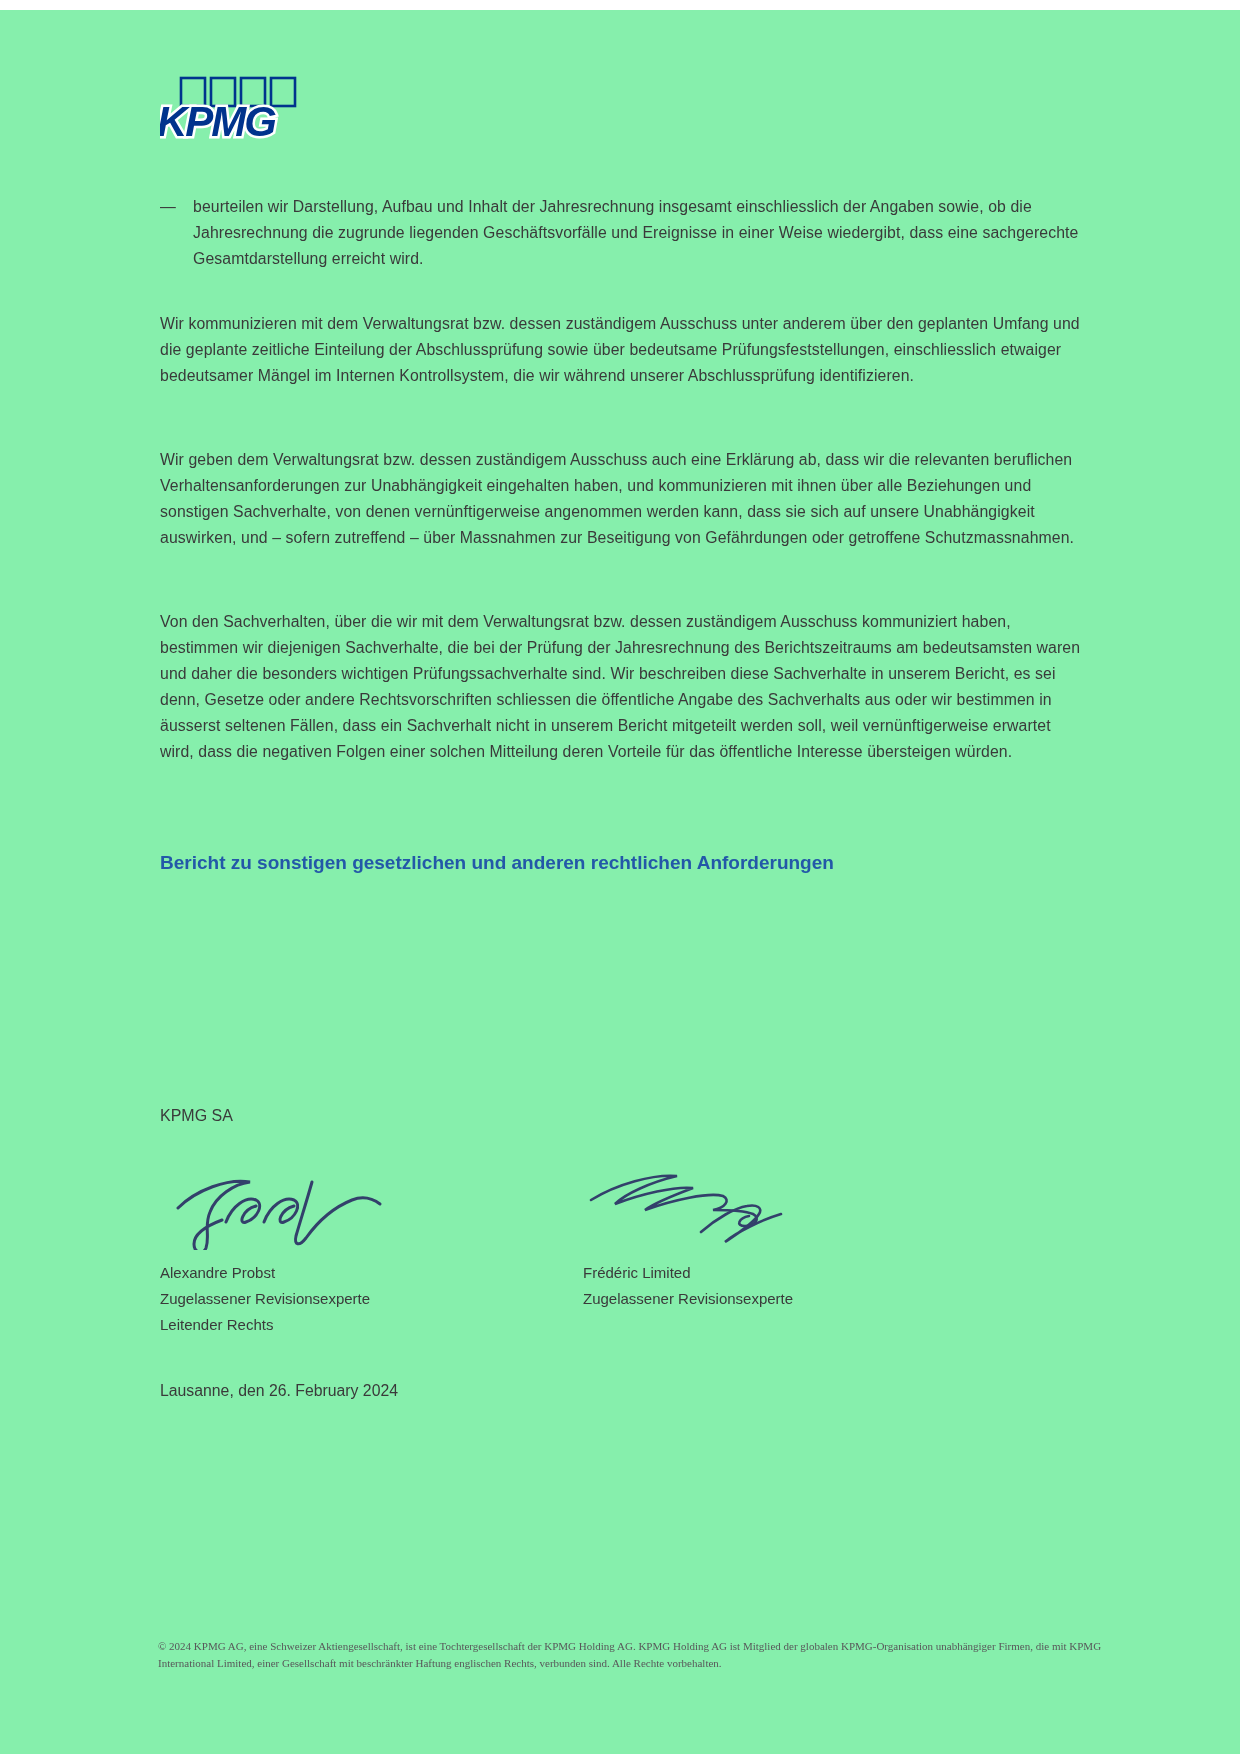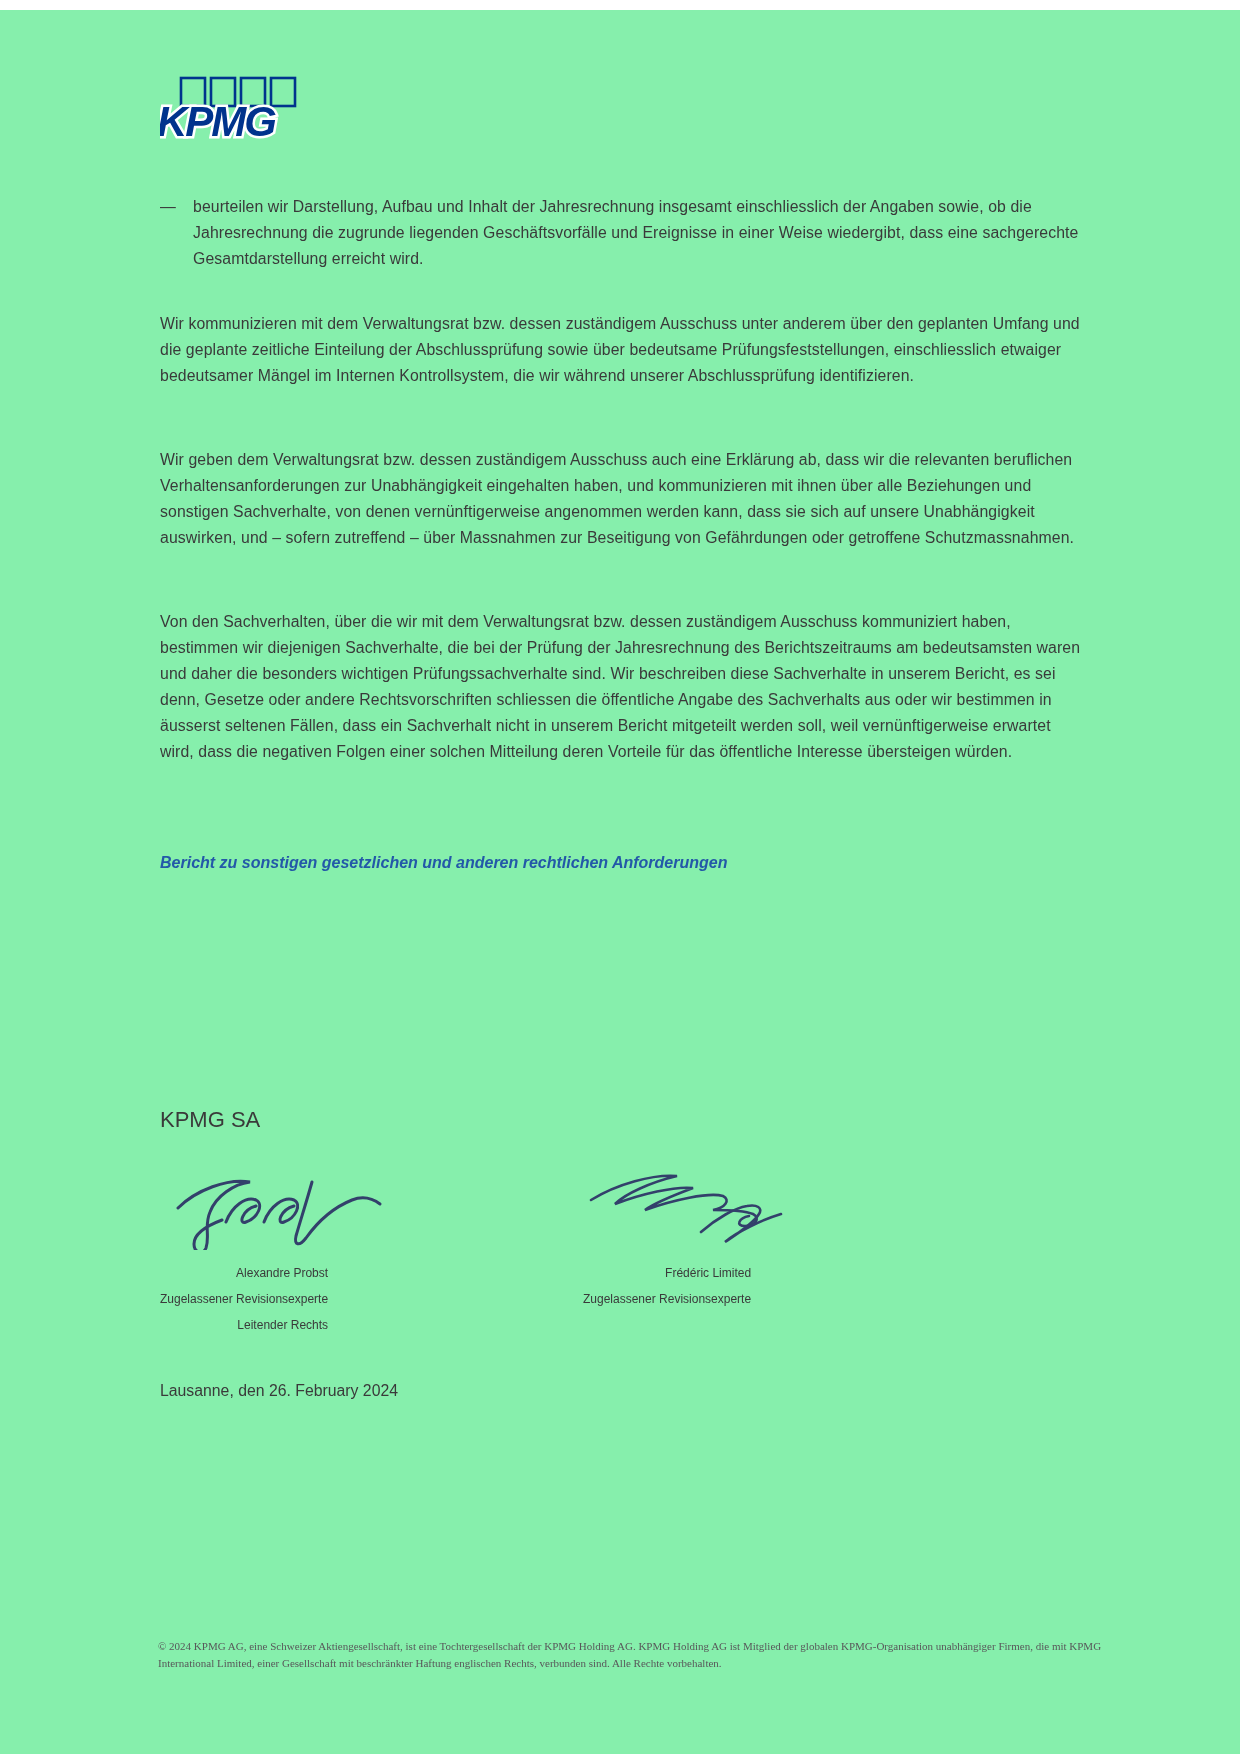--- a/index.html
+++ b/index.html
@@ -11,31 +11,31 @@
   .logo { position:absolute; left:160px; top:60px; width:150px; height:80px; }
   .body-text {
     position:absolute; left:160px; width:925px;
     font-size:15.8px; line-height:26px; color:#3a3a3a;
     text-align:left; letter-spacing:0.1px;
   }
   .bullet-para { padding-left:33px; box-sizing:border-box; }
   .bullet-marker { position:absolute; left:0; top:0; }
   .section-heading {
     position:absolute; left:160px; width:925px;
-    font-size:16px; line-height:24px; font-weight:bold; color:#2358A8;font-style:italic;
+    font-size:19px; line-height:24px; font-weight:bold; color:#2358A8;
   }
   .sig-row { position:absolute; left:160px; top:1148px; width:925px; height:92px; }
   .sig { position:absolute; top:0; }
   .sig-left { left:10px; width:240px; height:92px; }
   .sig-right { left:425px; width:210px; height:88px; top:6px; }
-  .name-block { position:absolute; top:1250px; font-size:12px; line-height:26px; color:#3a3a3a;text-align:right; }
+  .name-block { position:absolute; top:1250px; font-size:15px; line-height:26px; color:#3a3a3a; }
   .name-left { left:160px; }
   .name-right { left:583px; }
   .dateline { position:absolute; left:160px; top:1372px; font-size:15.8px; color:#3a3a3a; }
-  .firm-line { position:absolute; left:160px; top:1097px; font-size:22px; color:#3a3a3a; }
+  .firm-line { position:absolute; left:160px; top:1097px; font-size:16px; color:#3a3a3a; }
   .footer-address {
     position:absolute; left:158px; top:1595px; width:960px;
     font-size:11px; line-height:17px; color:#58585a;
   }
   .footer-copyright {
     position:absolute; left:158px; top:1628px; width:958px;
     font-size:11px; line-height:17px; color:#58585a;font-family:Liberation Serif, serif;
   }
   .brand-bar {
     position:absolute; left:0; bottom:0; width:1240px; height:8px;

